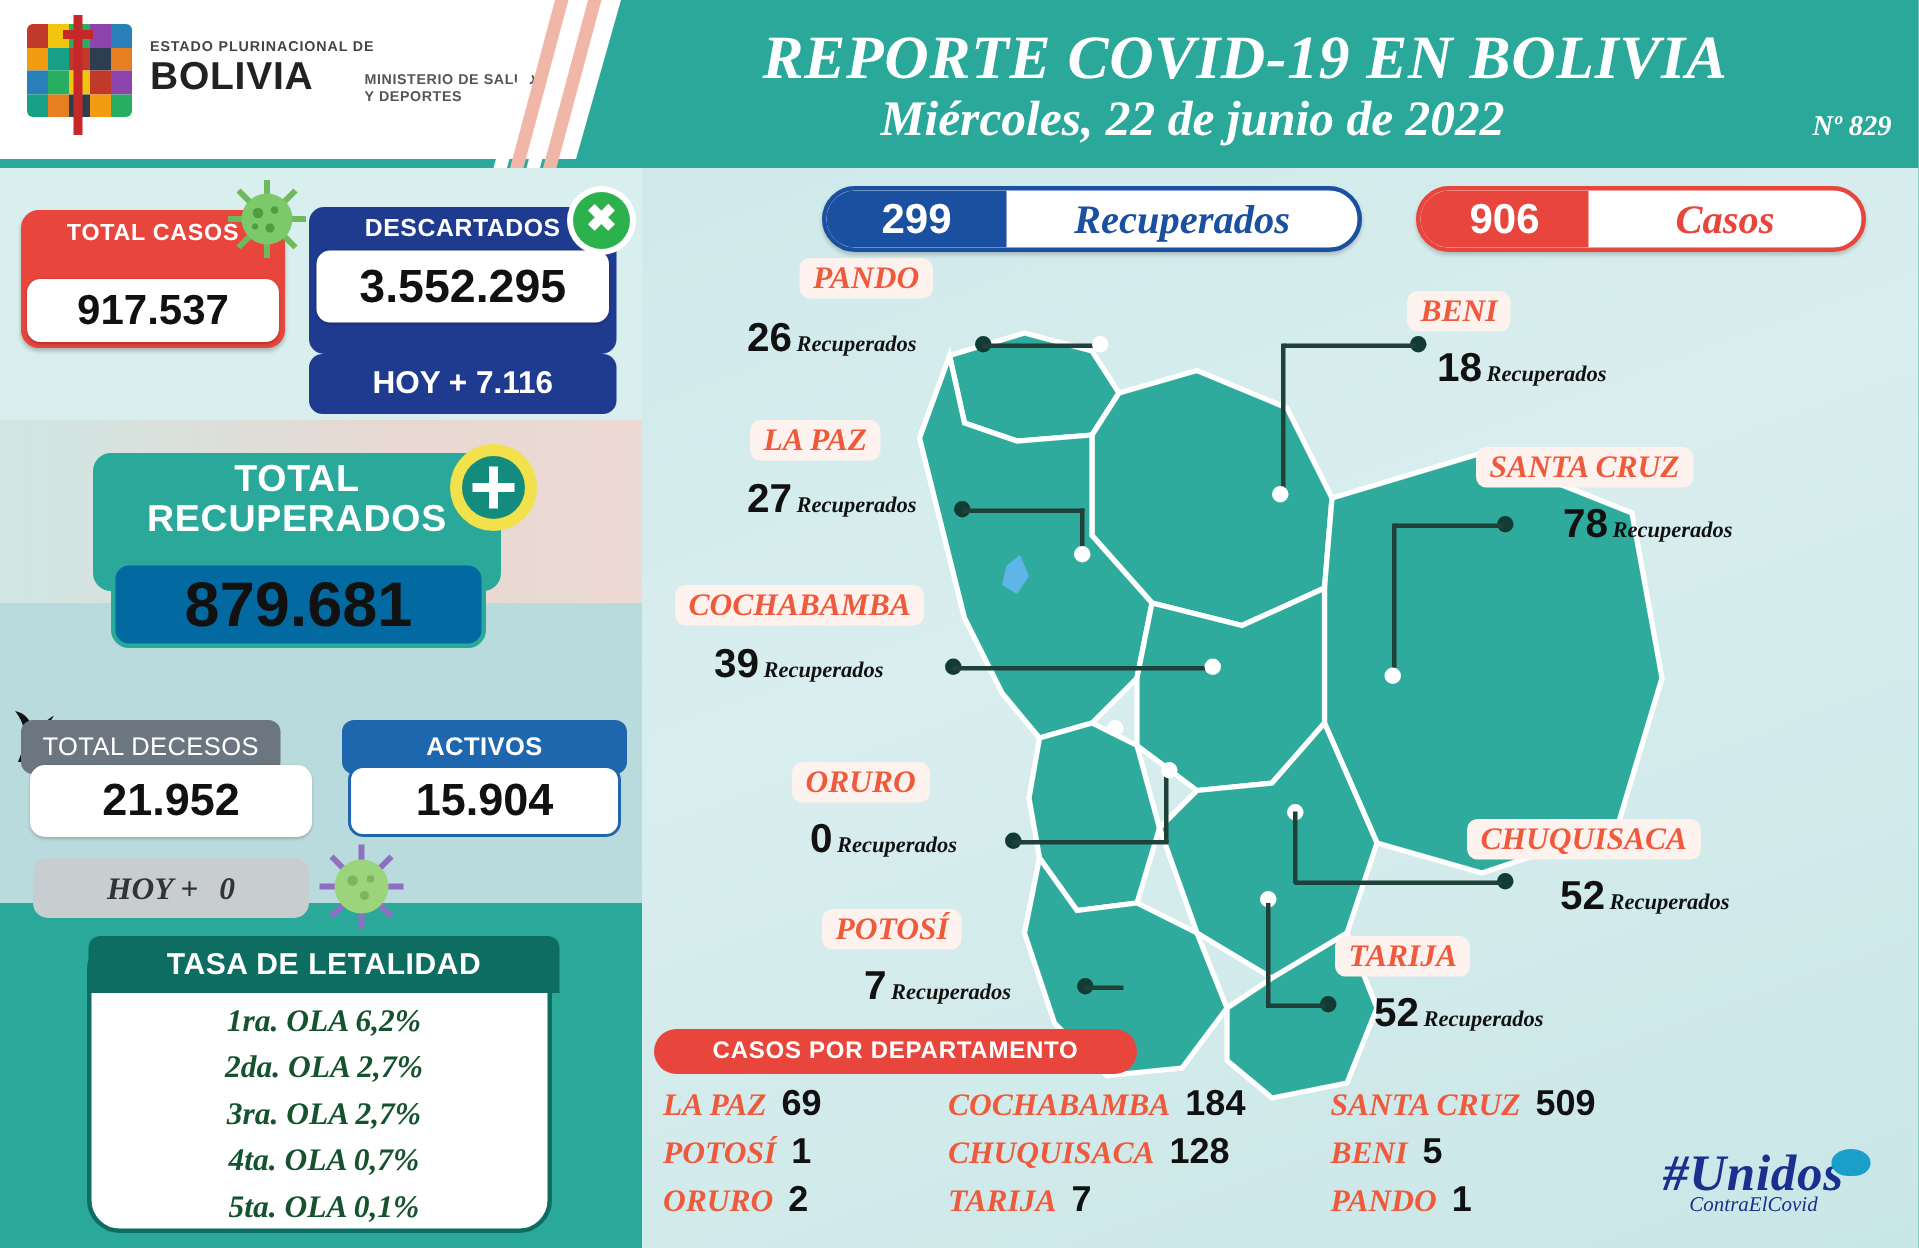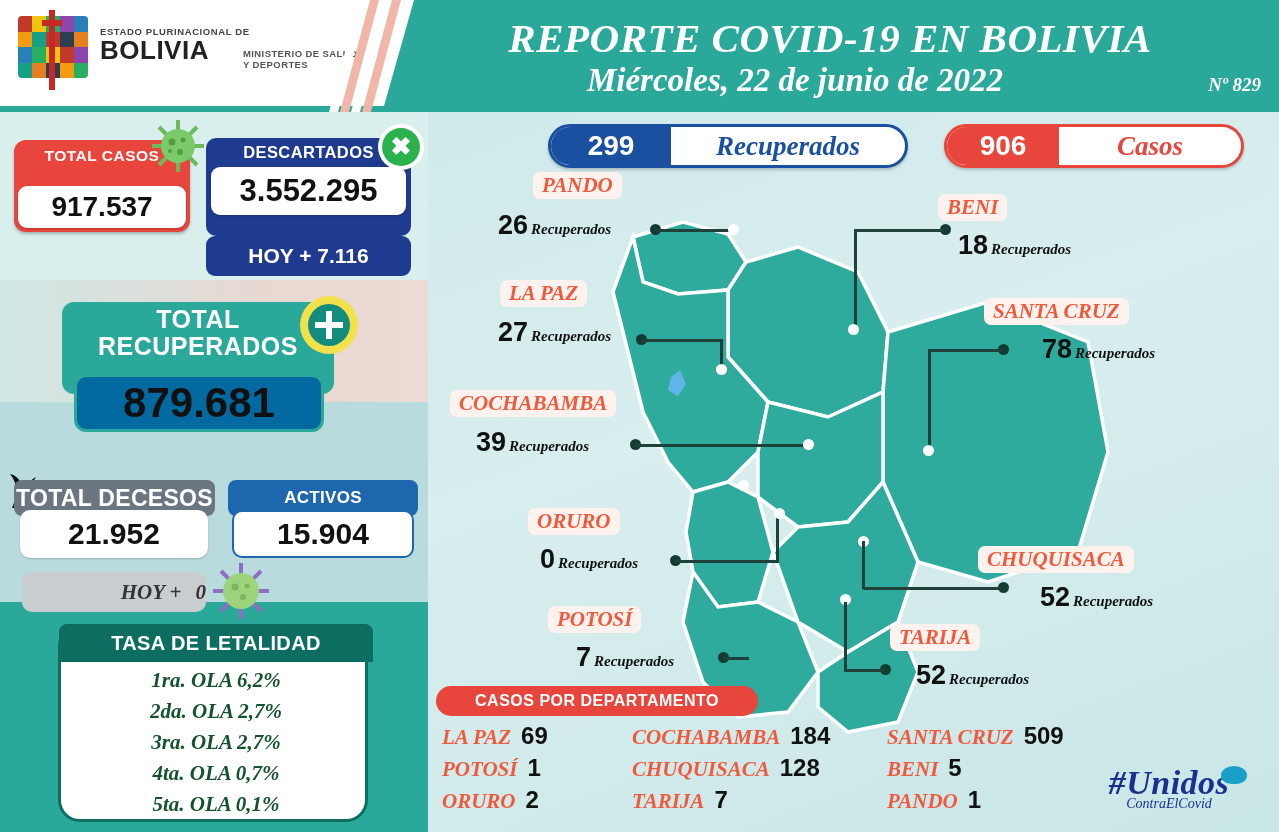--- a/index.html
+++ b/index.html
@@ -153,24 +153,24 @@
     width: 42px; height: 42px; border-radius: 50%; background: #138c7e;
     position: relative;
   }
   .plus-circle .inner::before, .plus-circle .inner::after {
     content: ""; position: absolute; background: #fff;
   }
   .plus-circle .inner::before { left: 18px; top: 7px; width: 6px; height: 28px; }
   .plus-circle .inner::after { left: 7px; top: 18px; width: 28px; height: 6px; }
 
   .card-decesos {
-    position: absolute; left: 14px; top: 368px; width: 201px; height: 36px;
+    position: absolute; left: 14px; top: 368px; width: 173px; height: 36px;
     background: #6b7680; border-radius: 8px;
     display: flex; align-items: center; justify-content: center;
-    color: #fff; font-size: 23px; font-weight: bold; letter-spacing: .3px;
+    color: #fff; font-size: 17px; font-weight: normal; letter-spacing: .3px;
   }
   .decesos-val {
     position: absolute; left: 20px; top: 398px; width: 188px; height: 48px;
     background: #fff; border-radius: 10px;
     display: flex; align-items: center; justify-content: center;
     font-size: 30px; font-weight: bold; color: #111;
     box-shadow: 0 1px 2px rgba(0,0,0,.2);
   }
   .ribbon {
     position: absolute; left: 4px; top: 358px; width: 34px; height: 40px;
@@ -183,21 +183,21 @@
   }
   .activos-val {
     position: absolute; left: 232px; top: 398px; width: 182px; height: 48px;
     background: #fff; border: 2px solid #1e67ae; border-radius: 10px;
     display: flex; align-items: center; justify-content: center;
     font-size: 30px; font-weight: bold; color: #111;
   }
   .hoy-mas {
     position: absolute; left: 22px; top: 460px; width: 184px; height: 40px;
     background: #c8cdd0; border-radius: 10px;
-    display: flex; align-items: center; justify-content: flex-end; gap: 14px;
+    display: flex; align-items: center; justify-content: center; gap: 14px;
     font-family: "Liberation Serif", serif;
     font-style: italic; font-size: 21px; font-weight: bold; color: #333;
   }
   .virus-purple {
     position: absolute; left: 210px; top: 448px; width: 62px; height: 62px;
   }
 
   .letalidad {
     position: absolute; left: 58px; top: 512px; width: 310px; height: 198px;
     background: #ffffff; border: 3px solid #0d6d60; border-radius: 22px;

